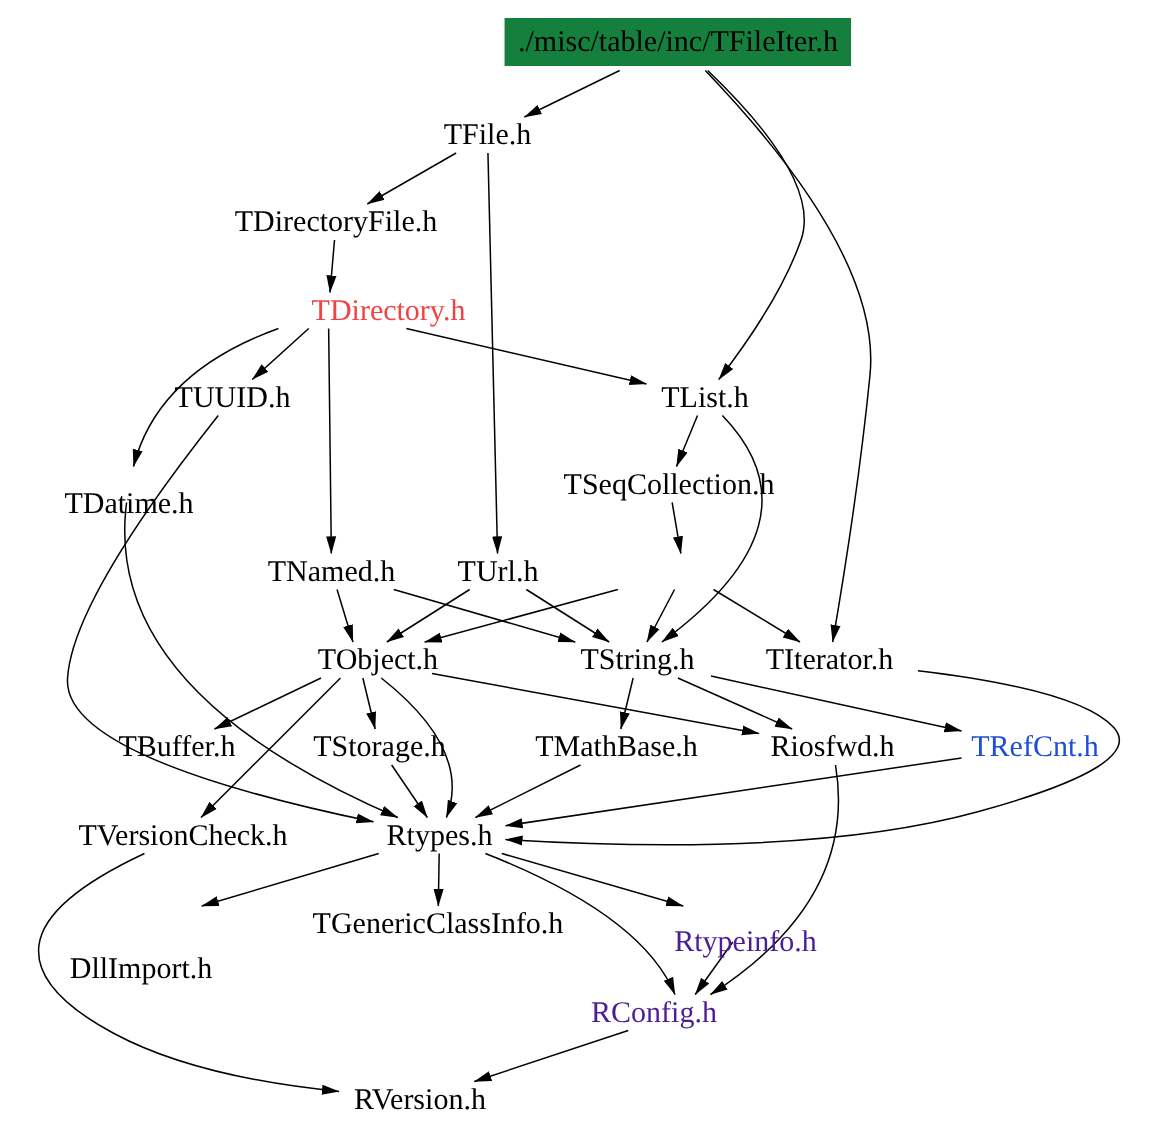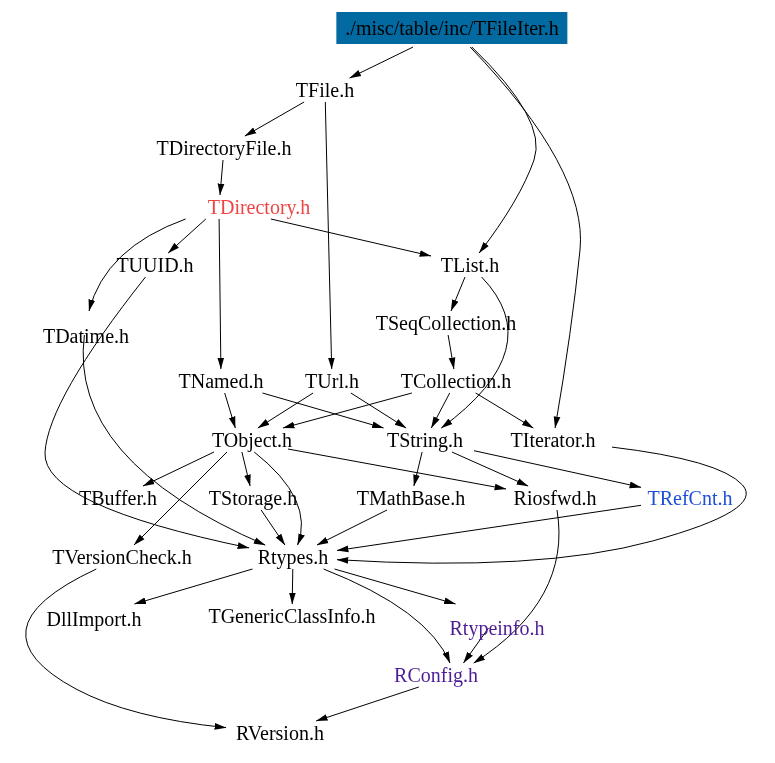--- a/index.html
+++ b/index.html
@@ -85,40 +85,39 @@
       <path d="M557.0,510.0 Q572,600 473.7,663.0" class="edge" stroke="#000000" marker-end="url(#arrowhead)"></path>
       <path d="M96.3,569.0 Q30,600 26.0,630.0 Q22,660 76.0,689.0 Q130,718 226.0,727.6" class="edge" stroke="#000000" marker-end="url(#arrowhead)"></path>
       <path d="M252.5,569.0 L134.5,604.0" class="edge" stroke="#000000" marker-end="url(#arrowhead)"></path>
       <path d="M292.8,569.0 L292.2,604.0" class="edge" stroke="#000000" marker-end="url(#arrowhead)"></path>
       <path d="M334.5,569.0 L455.5,604.0" class="edge" stroke="#000000" marker-end="url(#arrowhead)"></path>
       <path d="M323.6,569.0 Q428,610 450.0,663.0" class="edge" stroke="#000000" marker-end="url(#arrowhead)"></path>
       <path d="M488.5,628.0 L463.5,663.0" class="edge" stroke="#000000" marker-end="url(#arrowhead)"></path>
       <path d="M418.8,687.0 L316.2,721.0" class="edge" stroke="#000000" marker-end="url(#arrowhead)"></path>
     </svg>
   <div id="node-layer">
-      <div class="node root" style="left: 452px; top: 28px; color: rgb(0, 0, 0); background: #0369a1;">./misc/table/inc/TFileIter.h</div>
+      <div class="node root" style="left: 452px; top: 28px; color: rgb(0, 0, 0); background: #15803d;">./misc/table/inc/TFileIter.h</div>
       <div class="node" style="left: 325px; top: 90px; color: rgb(0, 0, 0);">TFile.h</div>
       <div class="node" style="left: 224px; top: 148px; color: rgb(0, 0, 0);">TDirectoryFile.h</div>
       <div class="node" style="left: 219px; top: 207px; color: #ef4444; margin-left: 40px;">TDirectory.h</div>
       <div class="node" style="left: 155px; top: 265px; color: rgb(0, 0, 0);">TUUID.h</div>
       <div class="node" style="left: 470px; top: 265px; color: rgb(0, 0, 0);">TList.h</div>
       <div class="node" style="left: 86px; top: 323px; color: rgb(0, 0, 0); margin-top: 13px;">TDatime.h</div>
       <div class="node" style="left: 446px; top: 323px; color: rgb(0, 0, 0);">TSeqCollection.h</div>
       <div class="node" style="left: 221px; top: 381px; color: rgb(0, 0, 0);">TNamed.h</div>
       <div class="node" style="left: 332px; top: 381px; color: rgb(0, 0, 0); text-align: center;">TUrl.h</div>
-      <div class="node" style="left: 456px; top: 381px; color: rgb(0, 0, 0);">TCollection.h</div>
       <div class="node" style="left: 252px; top: 440px; color: rgb(0, 0, 0);">TObject.h</div>
       <div class="node" style="left: 425px; top: 440px; color: rgb(0, 0, 0);">TString.h</div>
       <div class="node" style="left: 553px; top: 440px; color: rgb(0, 0, 0);">TIterator.h</div>
       <div class="node" style="left: 118px; top: 498px; color: rgb(0, 0, 0);">TBuffer.h</div>
       <div class="node" style="left: 253px; top: 498px; color: rgb(0, 0, 0);">TStorage.h</div>
       <div class="node" style="left: 411px; top: 498px; color: rgb(0, 0, 0);">TMathBase.h</div>
       <div class="node" style="left: 555px; top: 498px; color: rgb(0, 0, 0);">Riosfwd.h</div>
       <div class="node" style="left: 690px; top: 498px; color: #1d4ed8;">TRefCnt.h</div>
       <div class="node" style="left: 122px; top: 557px; color: rgb(0, 0, 0);">TVersionCheck.h</div>
       <div class="node" style="left: 293px; top: 557px; color: rgb(0, 0, 0);">Rtypes.h</div>
-      <div class="node" style="left: 94px; top: 619px; color: rgb(0, 0, 0);">DllImport.h</div>
+      <div class="node" style="left: 94px; top: 646px; color: rgb(0, 0, 0);">DllImport.h</div>
       <div class="node" style="left: 292px; top: 616px; color: rgb(0, 0, 0);">TGenericClassInfo.h</div>
       <div class="node" style="left: 497px; top: 628px; color: #4c1d95;">Rtypeinfo.h</div>
       <div class="node" style="left: 436px; top: 675px; color: #4c1d95;">RConfig.h</div>
       <div class="node" style="left: 280px; top: 733px; color: rgb(0, 0, 0);">RVersion.h</div>
     </div>
 </div>
 
 </body></html>

